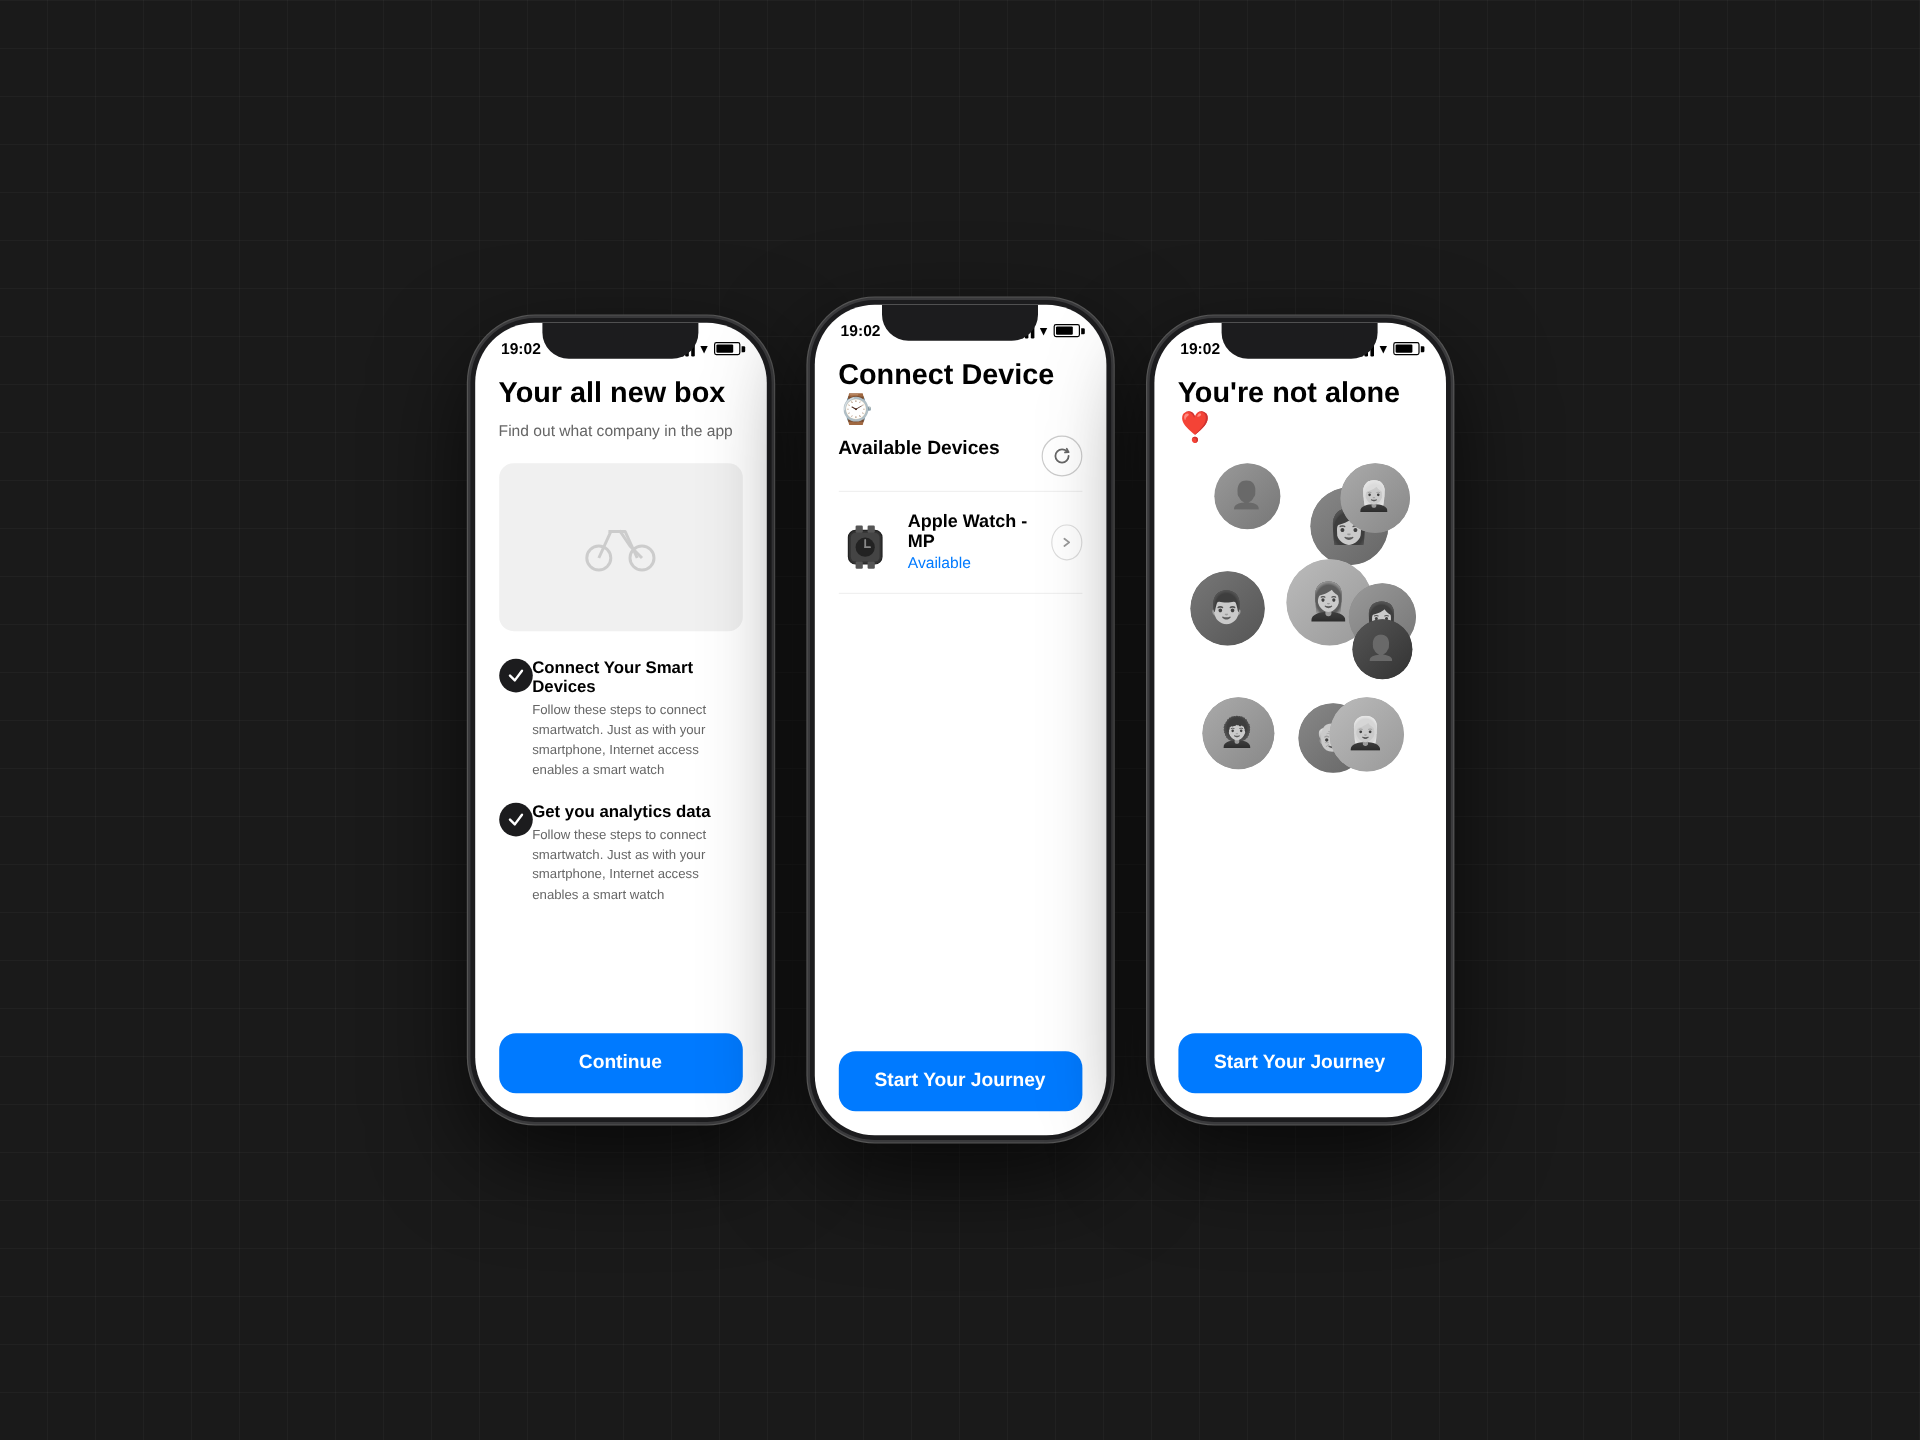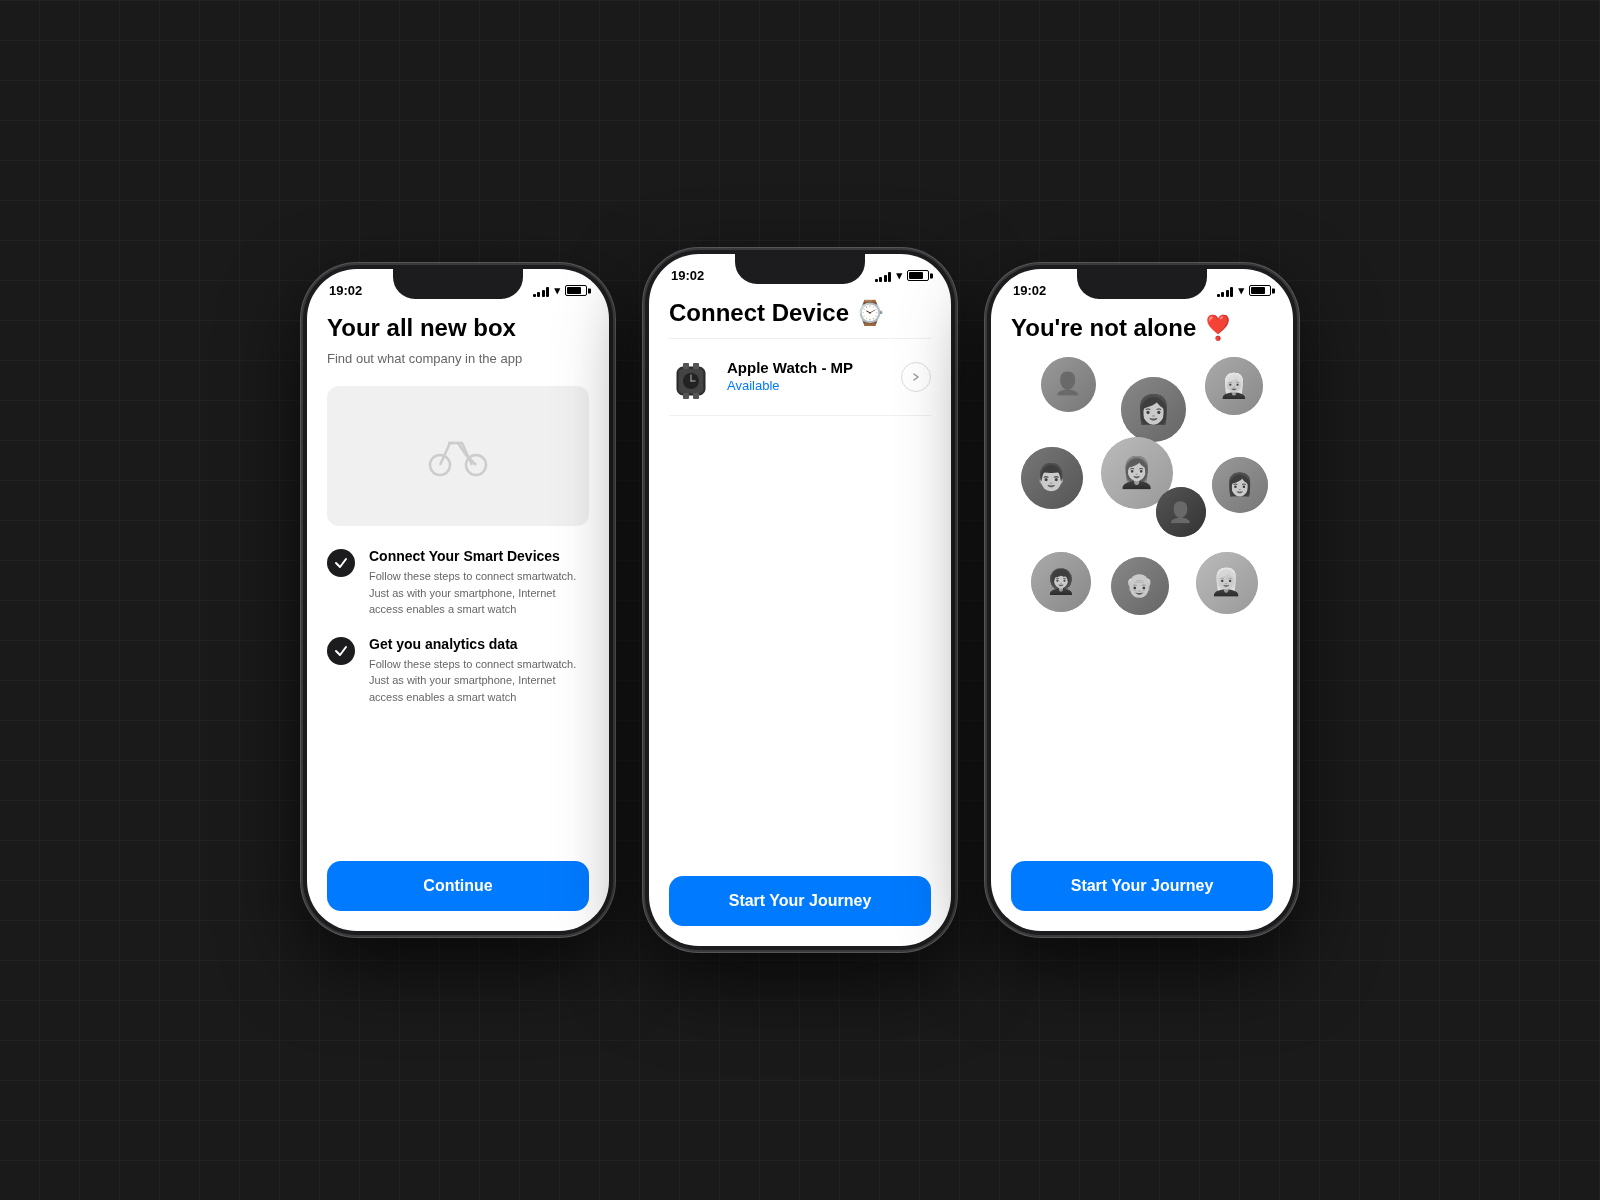--- a/index.html
+++ b/index.html
@@ -31,21 +31,21 @@
       display: flex;
       align-items: center;
       justify-content: center;
       gap: 32px;
       position: relative;
       z-index: 1;
     }
 
     
     .phone {
-      width: 310px;
+      width: 251px;
       height: 670px;
       background: #1c1c1e;
       border-radius: 54px;
       position: relative;
       box-shadow:
         0 0 0 2px #3a3a3c,
         0 0 0 3px #555,
         0 30px 80px rgba(0,0,0,0.7);
       overflow: hidden;
     }
@@ -165,21 +165,20 @@
       flex-shrink: 0;
     }
 
     .bike-icon svg {
       opacity: 0.4;
     }
 
     .feature-item {
       display: flex;
       align-items: flex-start;
-      gap: 14px;
       margin-bottom: 18px;
     }
 
     .check-circle {
       width: 28px;
       height: 28px;
       background: #1c1c1e;
       border-radius: 50%;
       display: flex;
       align-items: center;
@@ -403,20 +402,29 @@
           <span class="wifi-icon">▾</span>
           <div class="battery-icon">
             <div class="battery-fill"></div>
           </div>
         </div>
       </div>
 
       <div class="screen-content">
         <h1 class="page-title">Connect Device ⌚</h1>
 
+        <div class="devices-header">
+          <span class="section-title">Available Devices</span>
+          <div class="refresh-btn">
+            <svg width="16" height="16" viewBox="0 0 16 16" fill="none">
+              <path d="M13.5 8A5.5 5.5 0 1 1 8 2.5a5.5 5.5 0 0 1 4.5 2.3" stroke="#666" stroke-width="1.5" stroke-linecap="round"></path>
+              <polyline points="12,2 13.5,4.8 10.5,5" stroke="#666" stroke-width="1.5" stroke-linecap="round" stroke-linejoin="round"></polyline>
+            </svg>
+          </div>
+        </div>
 
         <div class="divider"></div>
 
         <div class="device-item">
           <div class="watch-icon">
             <svg width="44" height="50" viewBox="0 0 44 50" fill="none" xmlns="http://www.w3.org/2000/svg">
               <rect x="8" y="12" width="28" height="28" rx="6" fill="#333" stroke="#222" stroke-width="1"></rect>
               <rect x="10" y="14" width="24" height="24" rx="4" fill="#444"></rect>
               <rect x="14" y="8" width="6" height="6" rx="1" fill="#555"></rect>
               <rect x="24" y="8" width="6" height="6" rx="1" fill="#555"></rect>

